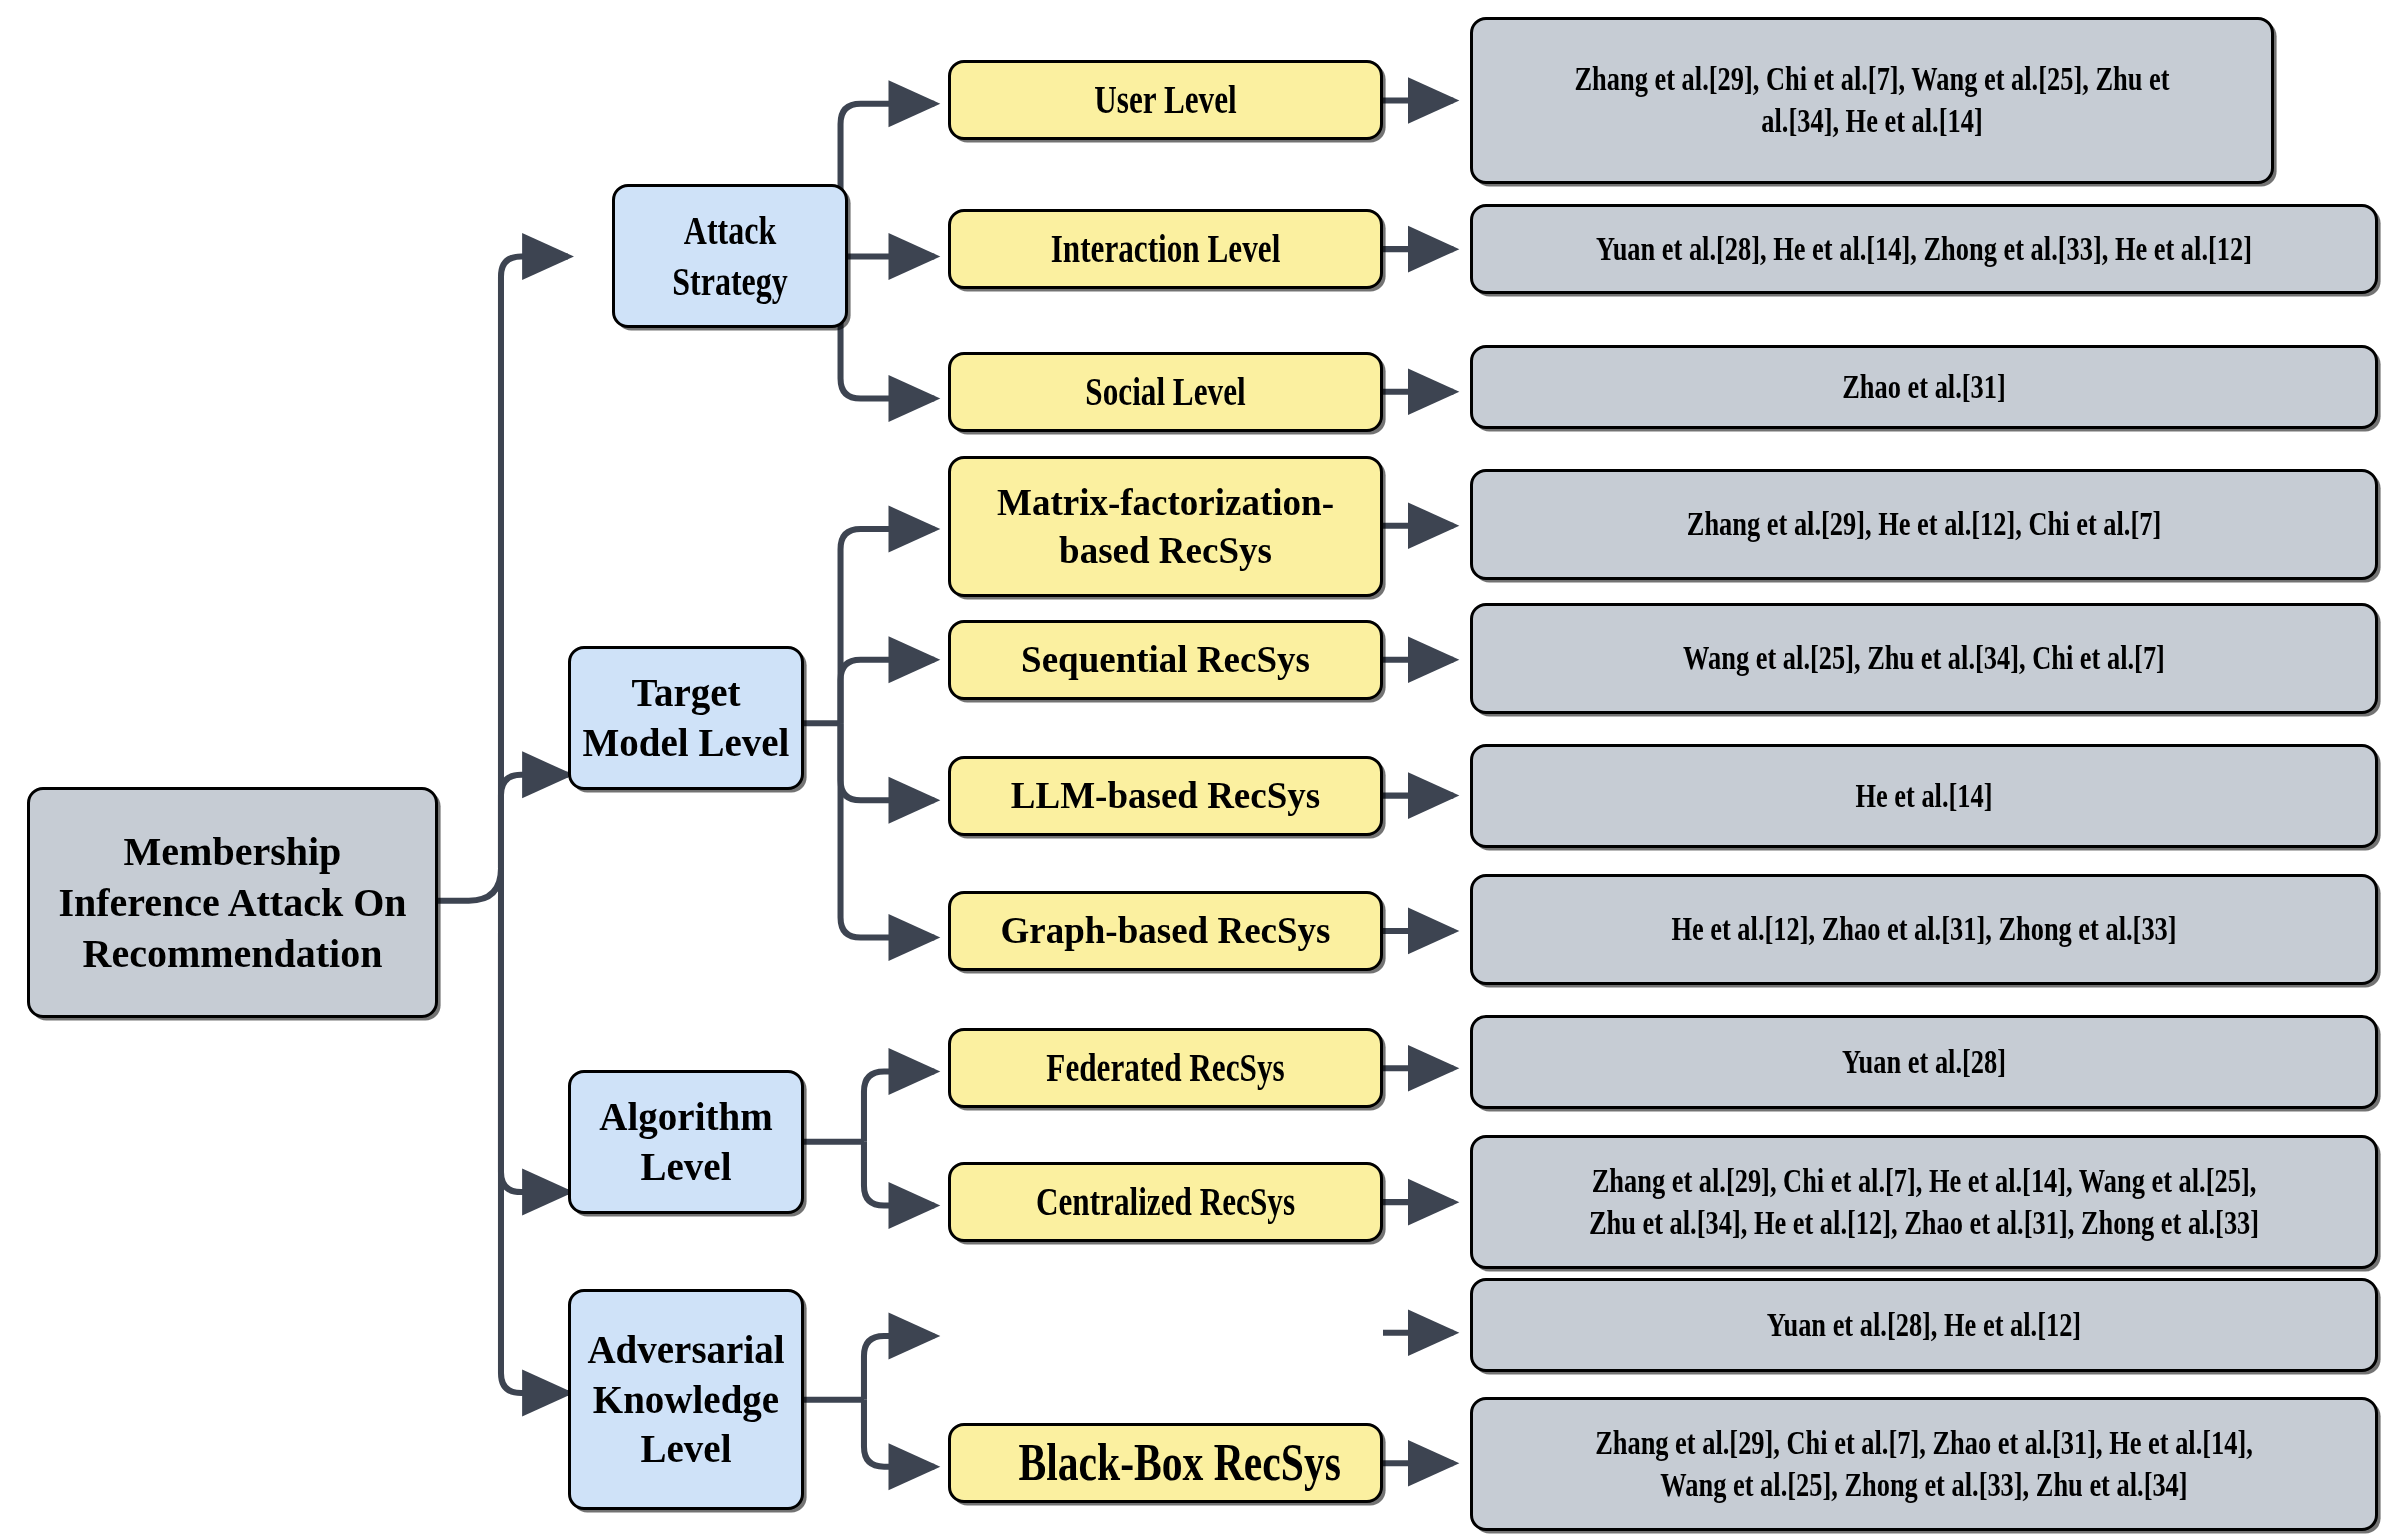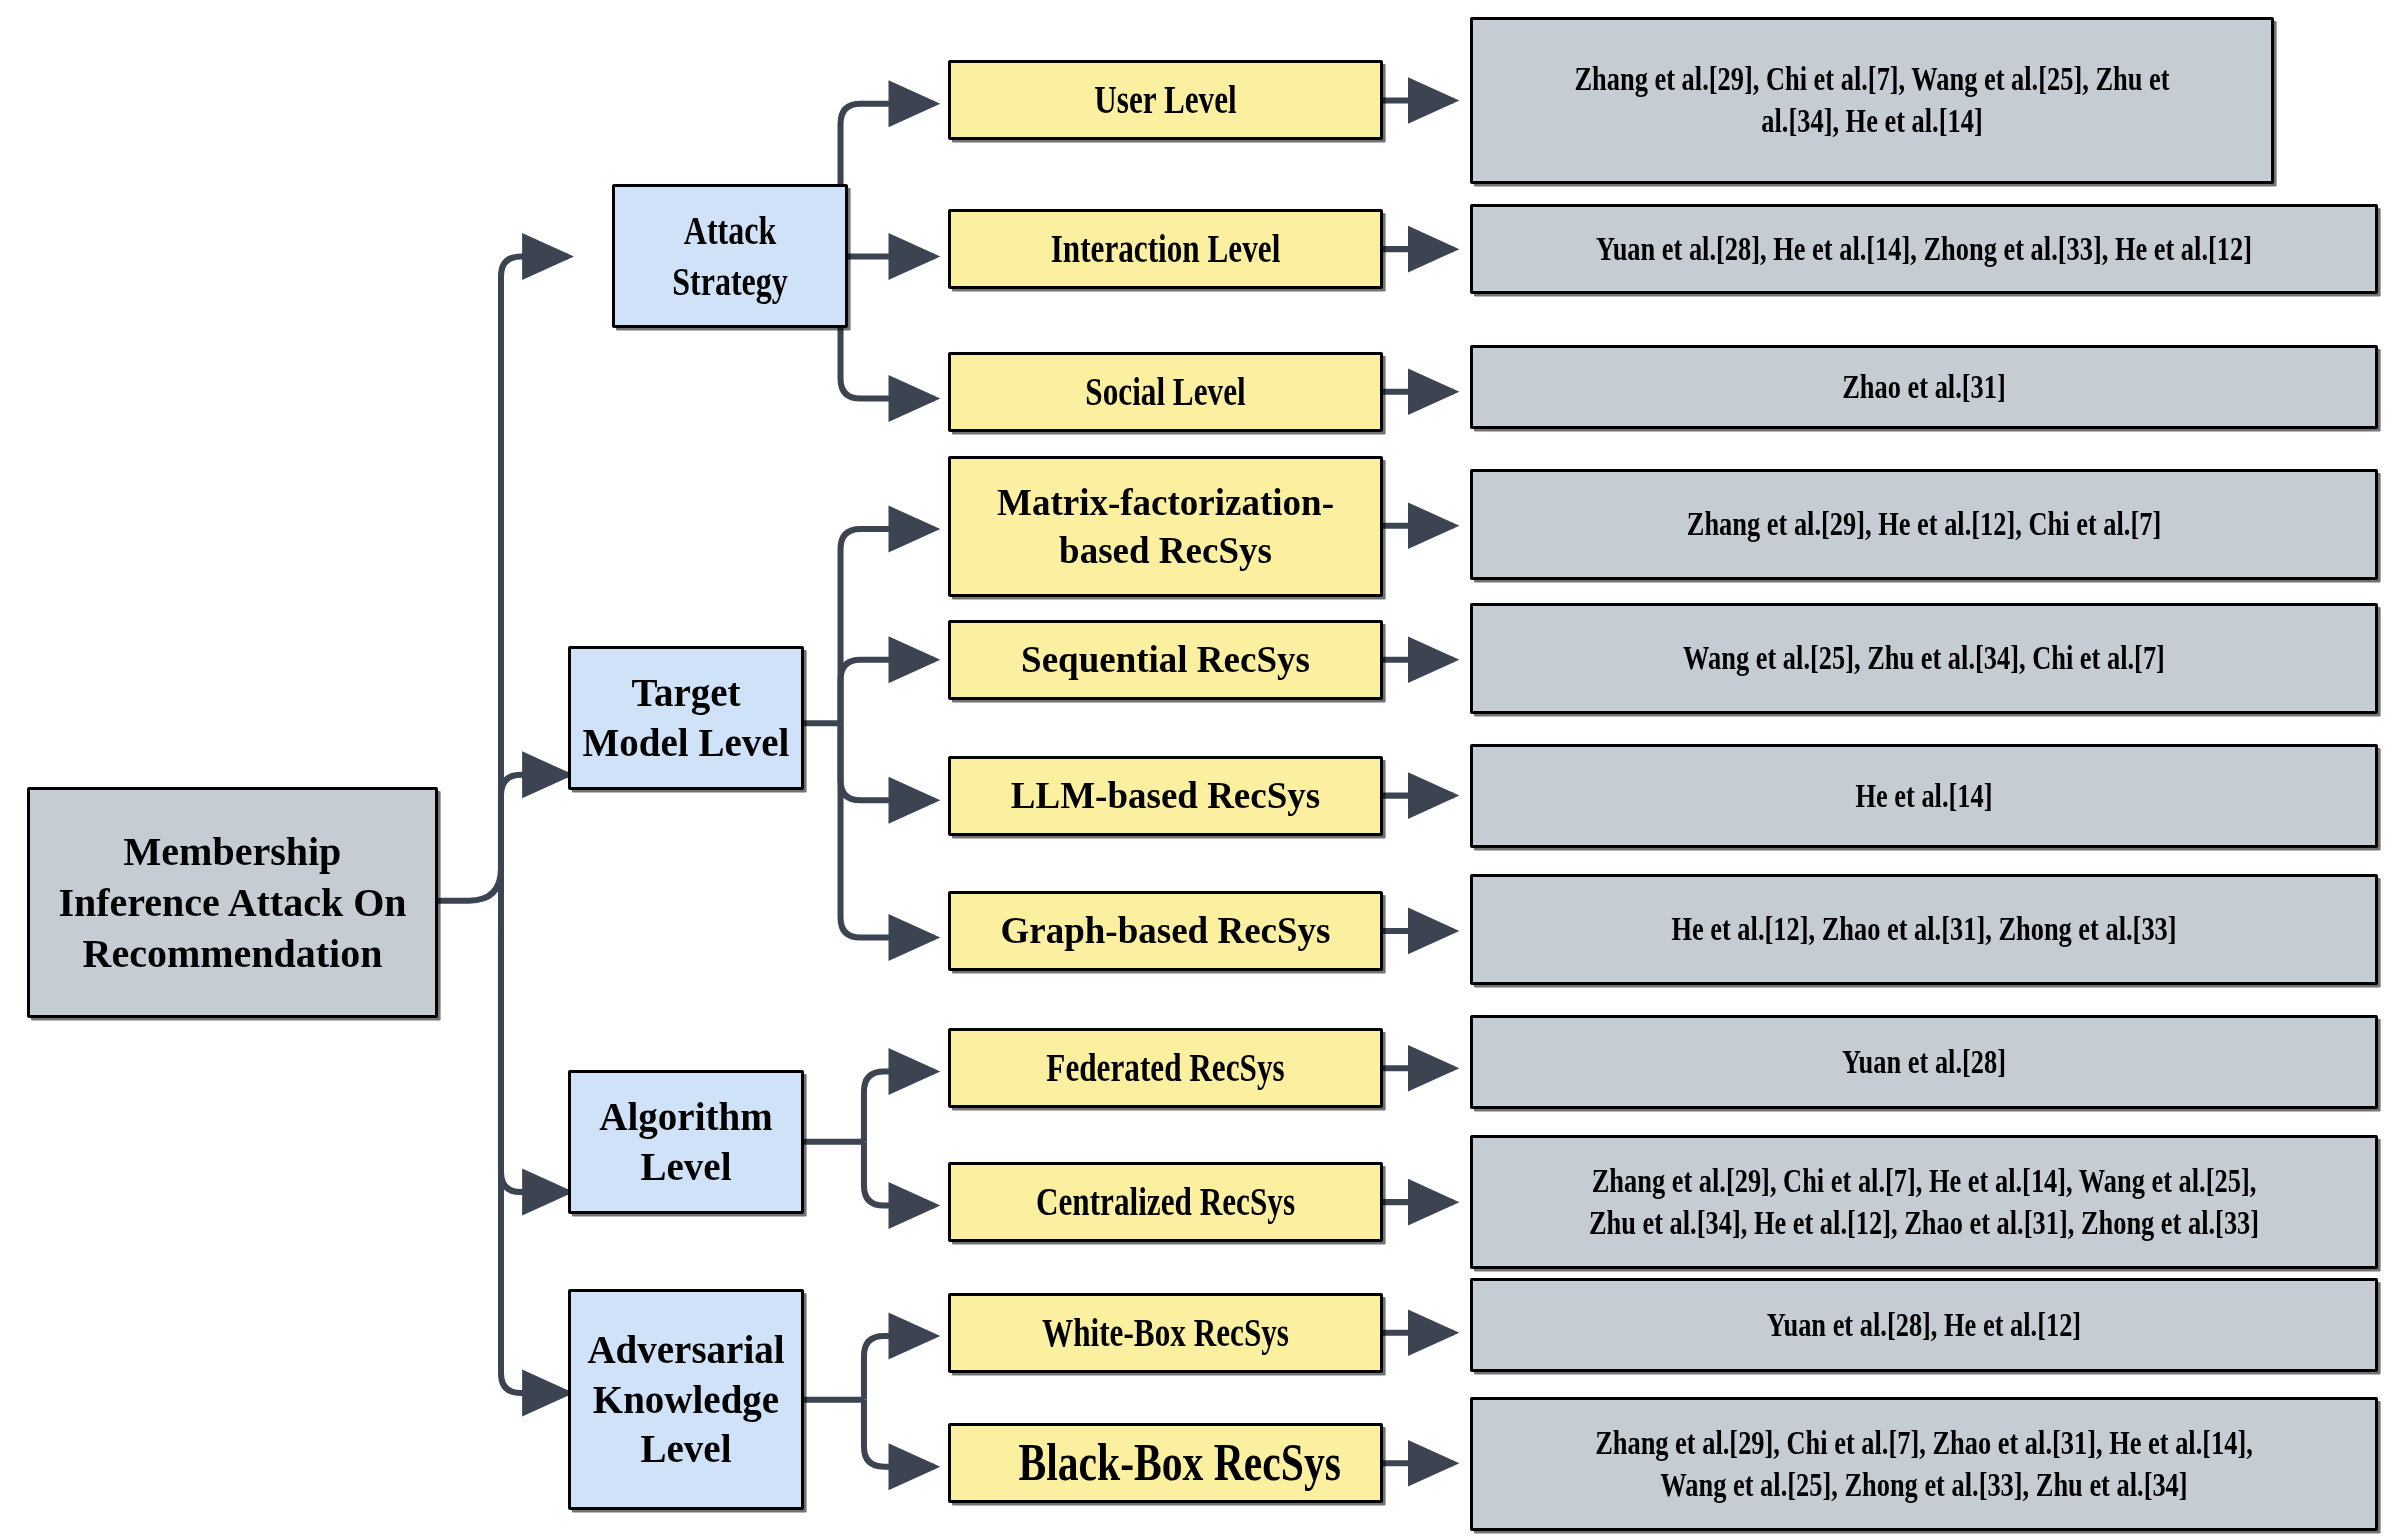--- a/index.html
+++ b/index.html
@@ -4,21 +4,21 @@
 <style>
   html,body{margin:0;padding:0;background:#ffffff;}
   body{width:2401px;height:1539px;position:relative;overflow:hidden;
        font-family:"Liberation Serif",serif;}
   #canvas{position:absolute;left:0;top:0;width:2401px;height:1539px;}
   svg#wires{position:absolute;left:0;top:0;width:2401px;height:1539px;pointer-events:none;}
 
   .node{position:absolute;box-sizing:border-box;
         display:flex;align-items:center;justify-content:center;
         text-align:center;color:#000;
-        border:3.3px solid #000000;border-radius:2px;
+        border:3.3px solid #000000;border-radius:16px;
         box-shadow:3.3px 3.3px 0 -0.7px rgba(0,0,0,0.55);
         font-weight:bold;line-height:1.28;}
   .node span{display:block;width:100%;padding:0 9.4px;box-sizing:border-box;}
 
   .root{background:#c6ccd4;}
   .lvl{background:#cfe2f8;}
   .cat{background:#fbf0a0;}
   .ref{background:#c6ccd4;}
 
   
@@ -129,23 +129,20 @@
   </div>
 
   <div class="node cat" style="left:948px;top:1028px;width:435px;height:80px;font-size:39px;">
     <span class="cond">Federated RecSys</span>
   </div>
 
   <div class="node cat" style="left:948px;top:1162px;width:435px;height:80px;font-size:39px;">
     <span class="cond">Centralized RecSys</span>
   </div>
 
-  <div class="node cat" style="left:948px;top:1293px;width:435px;height:80px;font-size:39px;">
-    <span class="cond">White-Box RecSys</span>
-  </div>
 
   <div class="node cat" style="left:948px;top:1423px;width:435px;height:80px;font-size:52px;padding-left:19px;">
     <span class="cond">Black-Box RecSys</span>
   </div>
 
   <div class="node ref" style="left:1470px;top:16.7px;width:804px;height:167px;font-size:33px;">
     <span class="cond wrap">Zhang et al.[29], Chi et al.[7], Wang et al.[25], Zhu et al.[34], He et al.[14]</span>
   </div>
 
   <div class="node ref" style="left:1470px;top:204px;width:908px;height:90px;font-size:33px;">

